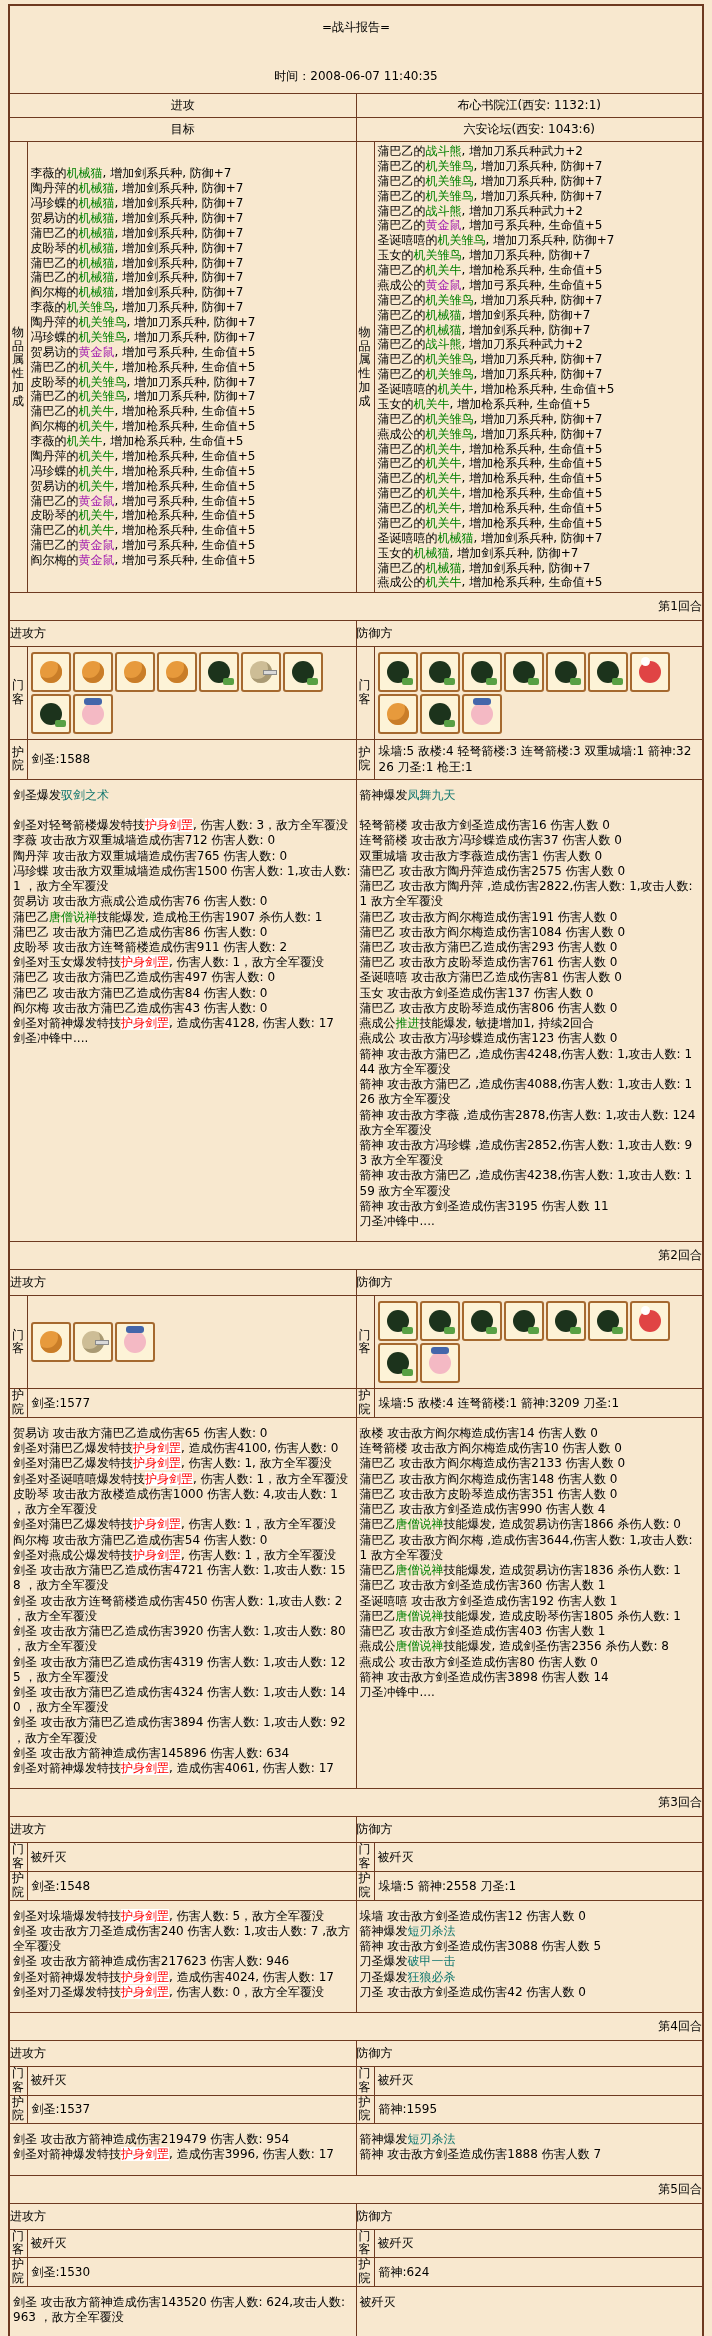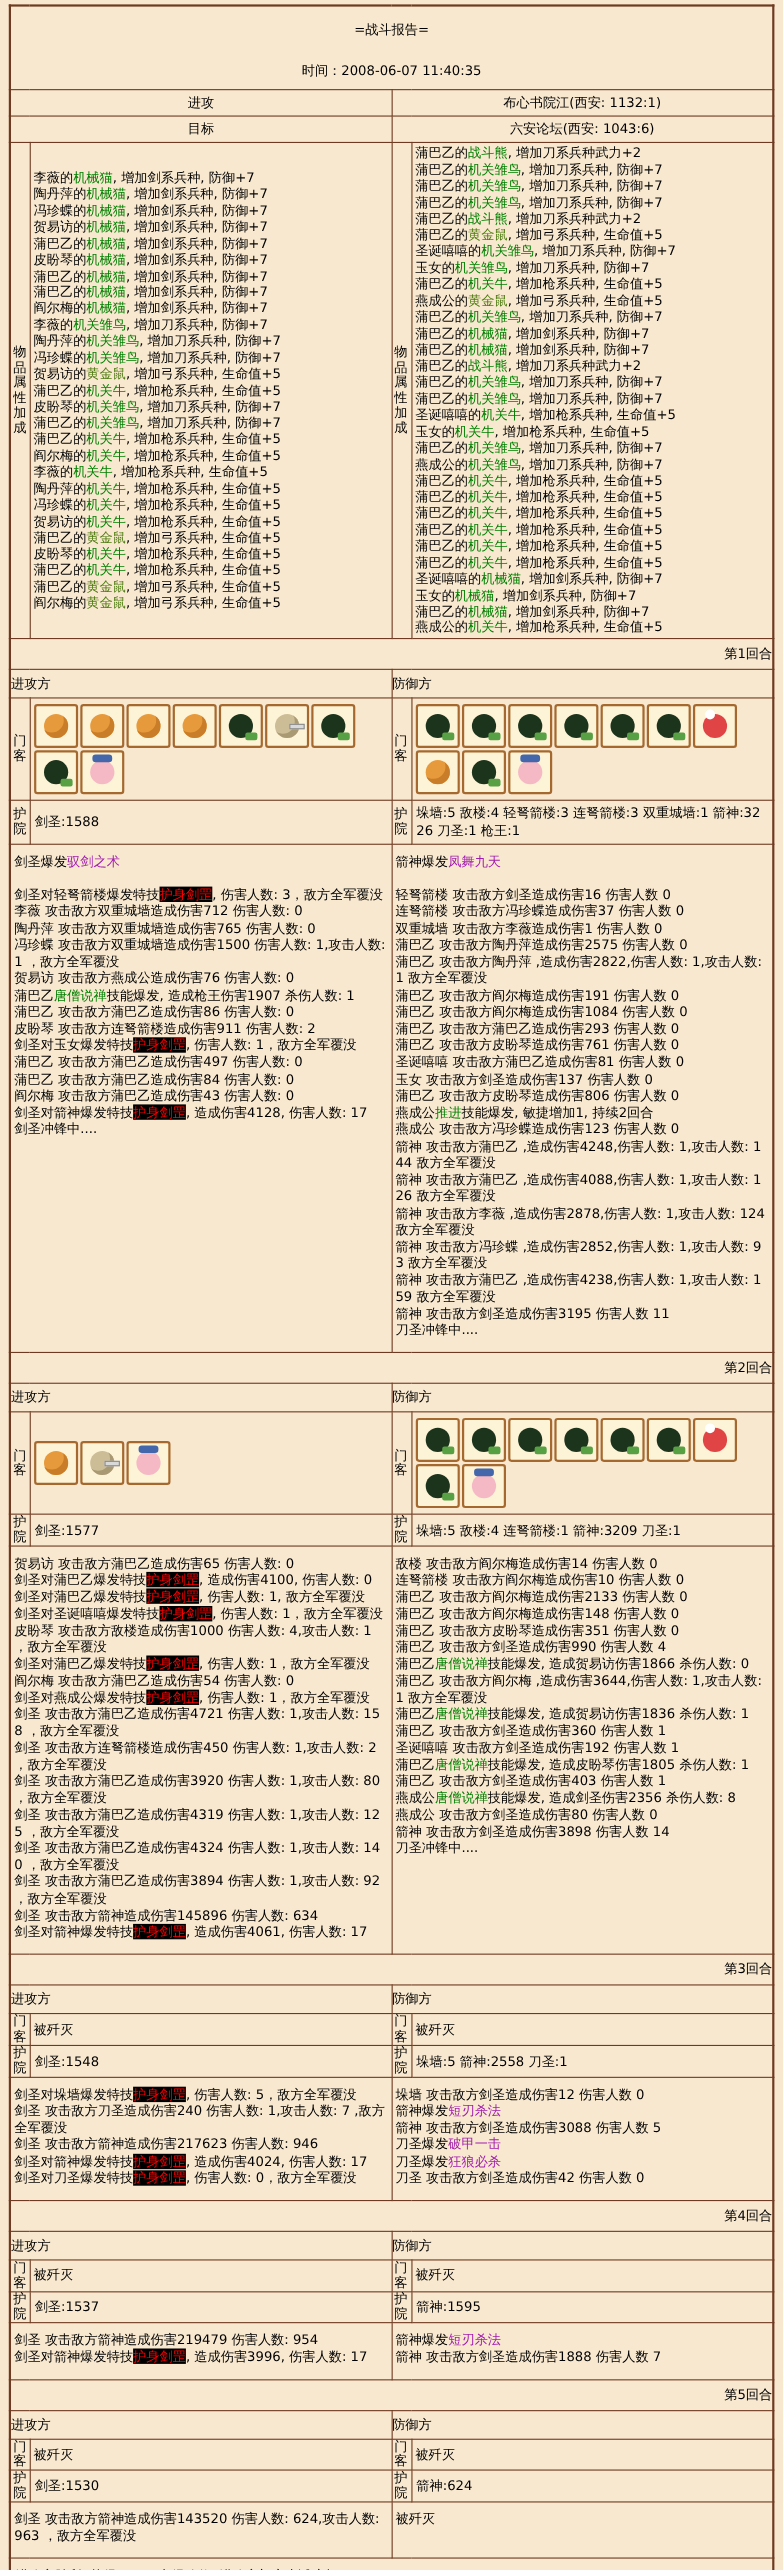--- a/index.html
+++ b/index.html
@@ -2,36 +2,36 @@
 <html><head>
 <meta charset="utf-8">
 <style>
   html,body{margin:0;padding:0}
   body{background:#f8e8cf;font-family:"DejaVu Sans",sans-serif;font-size:12px;color:#000}
   .page{width:712px;margin:0 auto;position:relative}
   table.report{width:696px;margin:4px auto 0;border-collapse:collapse;border:2px solid #6e3a21;background:#f8e8cf;table-layout:fixed}
   col.c-lab{width:18px}
   td{border:1px solid #6e3a21;padding:1px 3px;vertical-align:middle;word-break:break-all}
   .title-cell{text-align:center;padding:13px 0 8px}
-  .rep-title{margin-bottom:20px}
+  .rep-title{margin-bottom:32px}
   .cent{text-align:center;padding:3px 0}
   .val{text-align:center;padding:3px 4px}
   .vlab{padding:0 2px;line-height:1.15;word-break:break-all}
   .items{padding:2px 3px;line-height:1.24}
   .iline{white-space:normal}
   .rhead{text-align:right;padding:5px 0}
   .shead{text-align:left;padding:4px 0}
   .mcell{padding:4px 3px;vertical-align:middle}
   .hcell{line-height:1.35;padding:3px 4px}
   .lcell{vertical-align:top;padding:8px 3px 12px;line-height:1.27}
   .result{padding:7px 4px}
   .g{color:#008000}
-  .b{color:#4d7c0f}
-  .r{color:#a21caf}
-  .rh{color:#ff0000;background:#000000}
+  .b{color:#a21caf}
+  .r{color:#0f766e}
+  .rh{color:#ff0000;background:#ffffff}
   
   .av{display:inline-block;width:36px;height:36px;border:2px solid #a5692f;border-radius:3px;background:#fdf3d7;margin:1px 2px 1px 0;vertical-align:top;position:relative}
   .av .head{position:absolute;left:7px;top:7px;width:22px;height:22px;border-radius:50%;display:block}
   .av-monkey .head{background:#e79a3c;box-shadow:inset -4px -5px 0 #c97d28}
   .av-ninja .head{background:#1c331c}
   .av-ninja .head::after{content:"";position:absolute;right:-4px;bottom:-2px;width:11px;height:7px;background:#58a044;border-radius:2px}
   .av-pigwarrior .head{background:#cdbd96;box-shadow:inset -4px -4px 0 #a99a74}
   .av-pigwarrior .head::after{content:"";position:absolute;right:-5px;top:9px;width:12px;height:3px;background:#d9d9d9;border:1px solid #8a8a8a}
   .av-santa .head{background:#e04444}
   .av-santa .head::after{content:"";position:absolute;left:2px;top:-4px;width:9px;height:9px;background:#fff;border-radius:50%}

